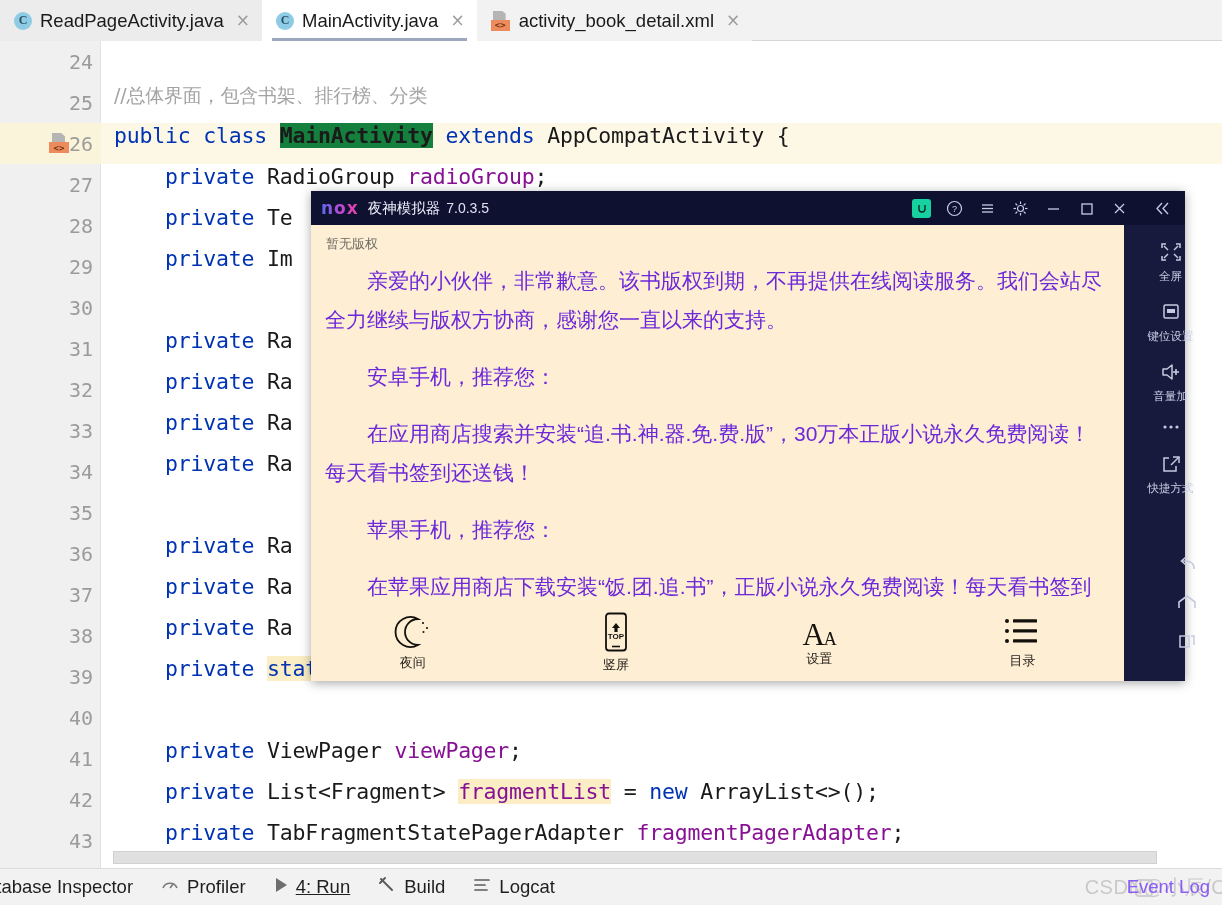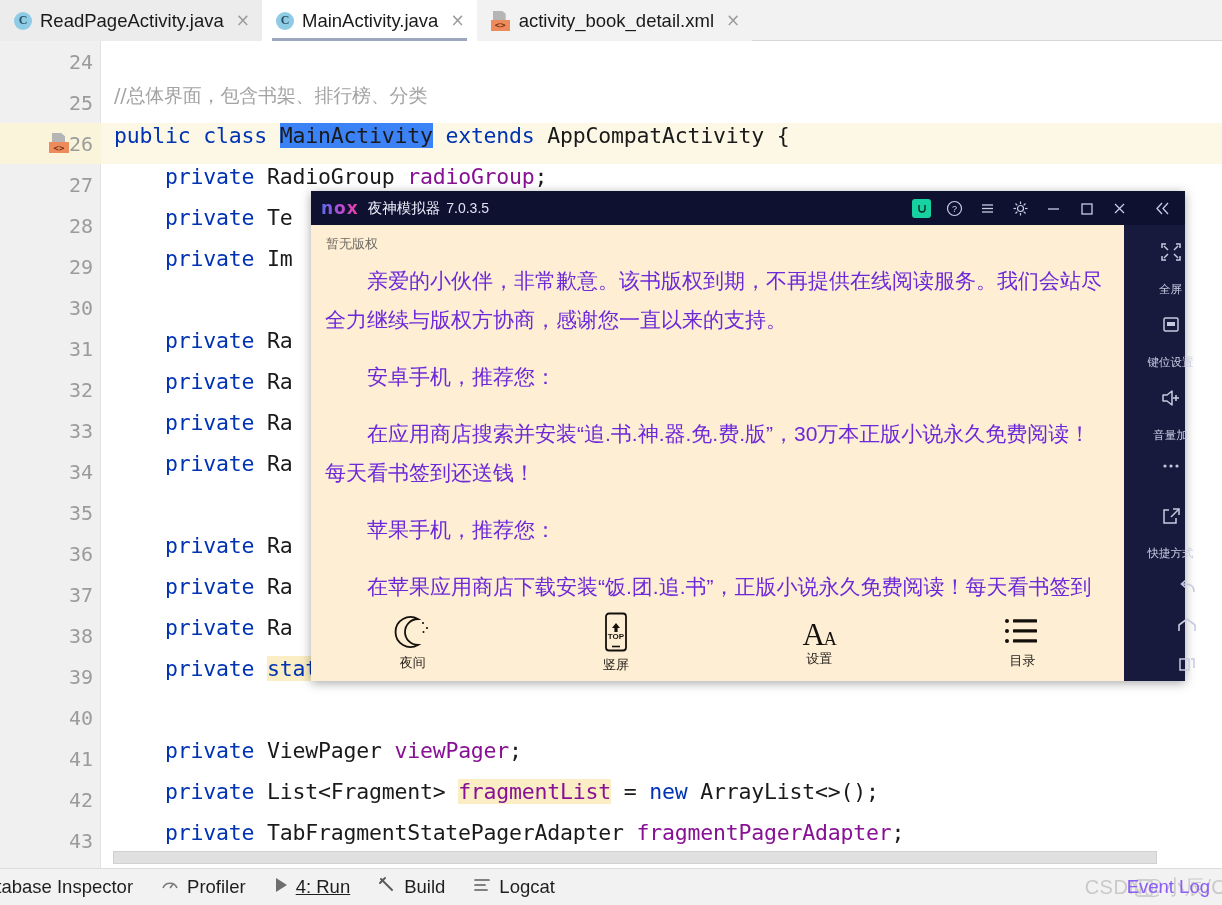--- a/index.html
+++ b/index.html
@@ -111,21 +111,21 @@
     padding-left: 13px;
     font-family: "DejaVu Sans Mono", monospace;
     font-size: 21.5px;
     color: #1a1a1a;
     white-space: pre;
     letter-spacing: -0.2px;
   }
   .kw  { color: #0033b3; }
   .fld { color: #871094; }
   .cmt { color: #a3a3a3; font-family: "DejaVu Sans", sans-serif; font-size: 19px; }
-  .sel { background: #3b82f6; }
+  .sel { background: #15803d; font-weight: bold; }
   .ident-hl { background: #fbeec4; }
 
   
   .hscroll {
     position: absolute; left: 113px; bottom: 4px; width: 1044px; height: 13px;
     background: #e0e0e0; border: 1px solid #d0d0d0;
   }
 
   
   .nox {
@@ -167,21 +167,21 @@
     width: 813px; height: 456px; background: #fdeed4;
     position: relative; overflow: hidden;
   }
   .nox-side {
     width: 61px; height: 456px; background: #171a3c;
     display: flex; flex-direction: column; align-items: center;
     padding-top: 16px;
   }
   .side-item {
     width: 61px; display: flex; flex-direction: column;
-    align-items: center; gap: 19px; margin-bottom: 17px; color: #c6cade; margin-left: 32px;
+    align-items: center; gap: 6px; margin-bottom: 17px; color: #c6cade; margin-left: 32px;
   }
   .side-lbl { font-size: 11.5px; color: #c9cde4; font-family: "Liberation Sans", sans-serif; }
   .side-nav { margin-top: auto; width: 61px; padding-bottom: 12px; }
   .side-nav .side-item { margin-bottom: 18px; }
 
   
   .bk-head {
     font-size: 13px; color: #6d6a63; padding: 10px 0 0 15px;
     font-family: "Liberation Sans", sans-serif;
   }

